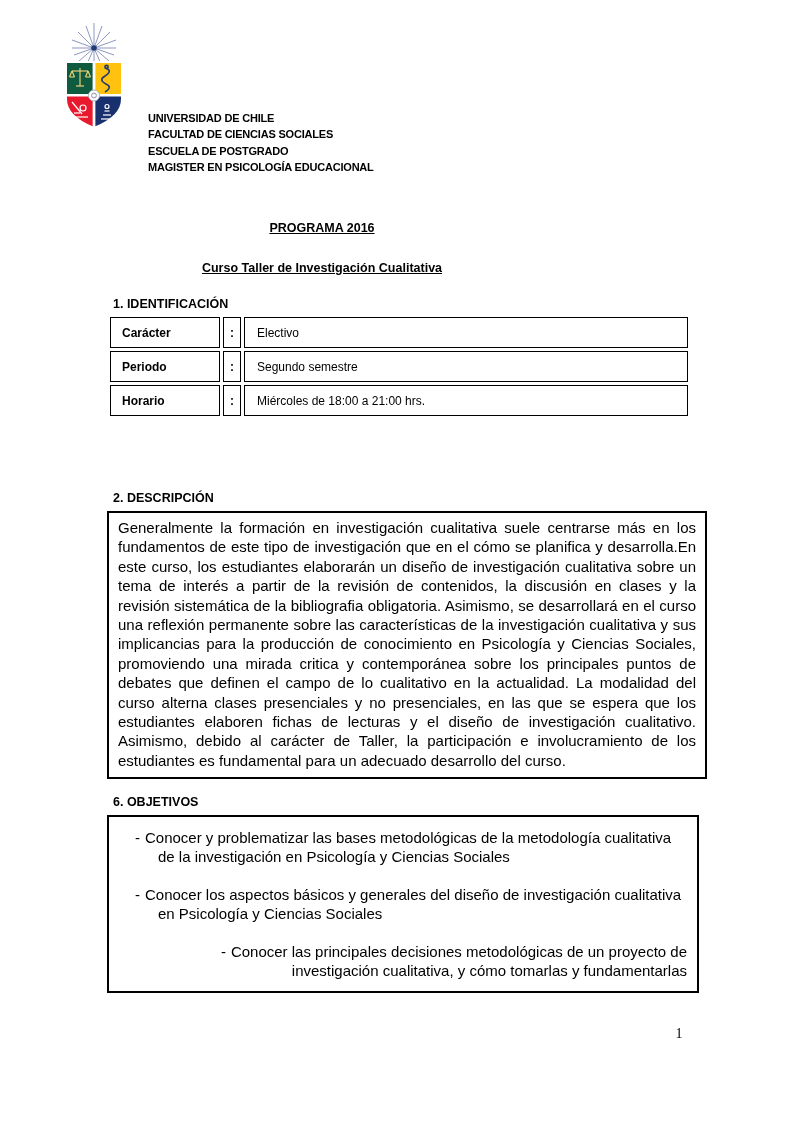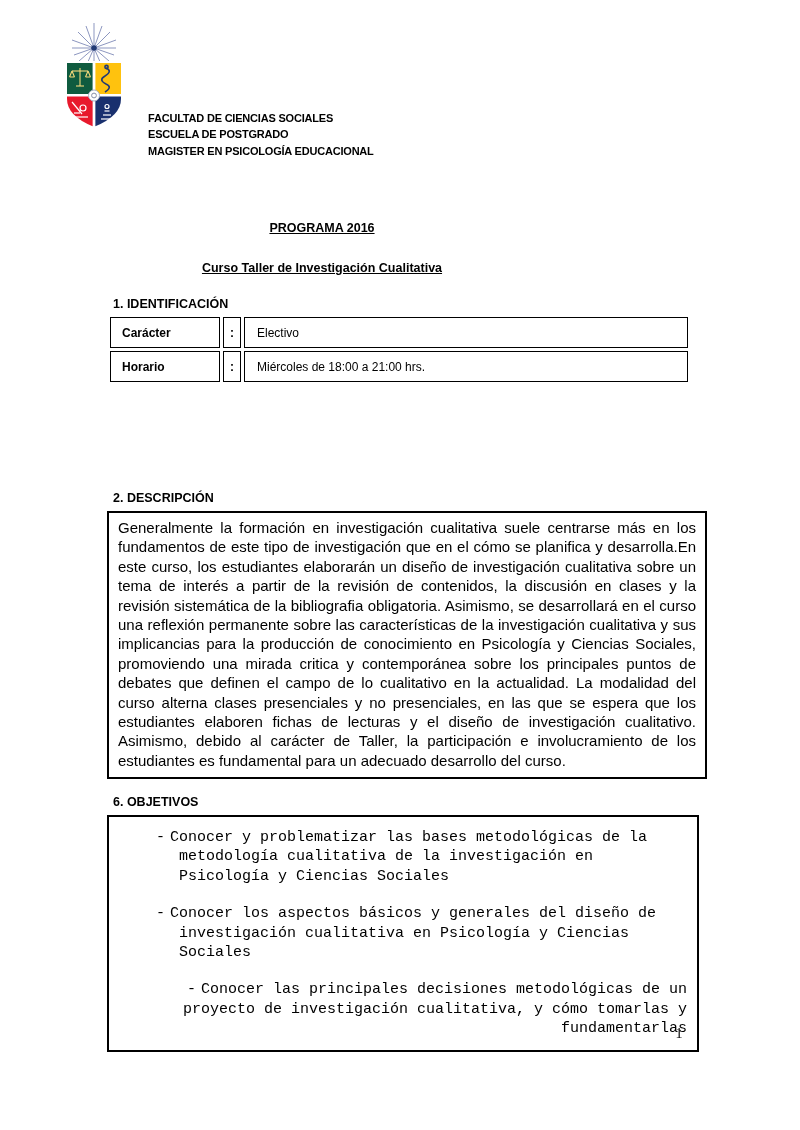--- a/index.html
+++ b/index.html
@@ -60,21 +60,21 @@
 
   
   .text-box {
     position: absolute; left: 107px; width: 578px;
     border: 2px solid #000; background: #fff;
     font-size: 15px; line-height: 19.4px;
   }
   #desc-box { top: 511px; padding: 5px 9px 7px 9px; text-align: justify; }
   #obj-box  { top: 815px; padding: 11px 10px 11px 0; }
 
-  .obj-item { padding-left: 70px; text-indent: -23px; margin-bottom: 18px; font-family: Liberation Mono, monospace; }
+  .obj-item { padding-left: 49px; text-indent: -23px; margin-bottom: 18px; }
   .obj-item:last-child { margin-bottom: 0; text-align: right; }
   .obj-dash { margin-right: 5px; }
 
   
   .page-num {
     position: absolute; left: 666px; top: 1026px; width: 26px;
     text-align: center;
     font-family: "Liberation Serif", serif; font-size: 14px;
   }
 </style>
@@ -138,40 +138,46 @@
     </g>
 
     <g>
       <circle cx="34" cy="75.5" r="5.5" fill="#ffffff" stroke="#aab2c6" stroke-width="1"></circle>
       <circle cx="34" cy="75.5" r="2.4" fill="none" stroke="#8890a8" stroke-width="1"></circle>
     </g>
   </svg>
 </div>
 
 <div class="inst-block">
+  <div>UNIVERSIDAD DE CHILE</div>
   <div>FACULTAD DE CIENCIAS SOCIALES</div>
   <div>ESCUELA DE POSTGRADO</div>
   <div>MAGISTER EN PSICOLOGÍA EDUCACIONAL</div>
 </div>
 
 <div class="doc-title title-program">
   <span>PROGRAMA 2016</span>
 </div>
 <div class="doc-title title-course">
   <span>Curso Taller de Investigación Cualitativa</span>
 </div>
 
 <div id="h-ident" class="sec-heading">1. IDENTIFICACIÓN</div>
 
 <table class="ident-table">
   <tbody>
     <tr>
       <td class="cell-label">Carácter</td>
       <td class="cell-colon">:</td>
       <td class="cell-value">Electivo</td>
+    </tr>
+    <tr>
+      <td class="cell-label">Periodo</td>
+      <td class="cell-colon">:</td>
+      <td class="cell-value">Segundo semestre</td>
     </tr>
     <tr>
       <td class="cell-label">Horario</td>
       <td class="cell-colon">:</td>
       <td class="cell-value">Miércoles de 18:00 a 21:00 hrs.</td>
     </tr>
   </tbody>
 </table>
 
 <div id="h-desc" class="sec-heading">2. DESCRIPCIÓN</div>

